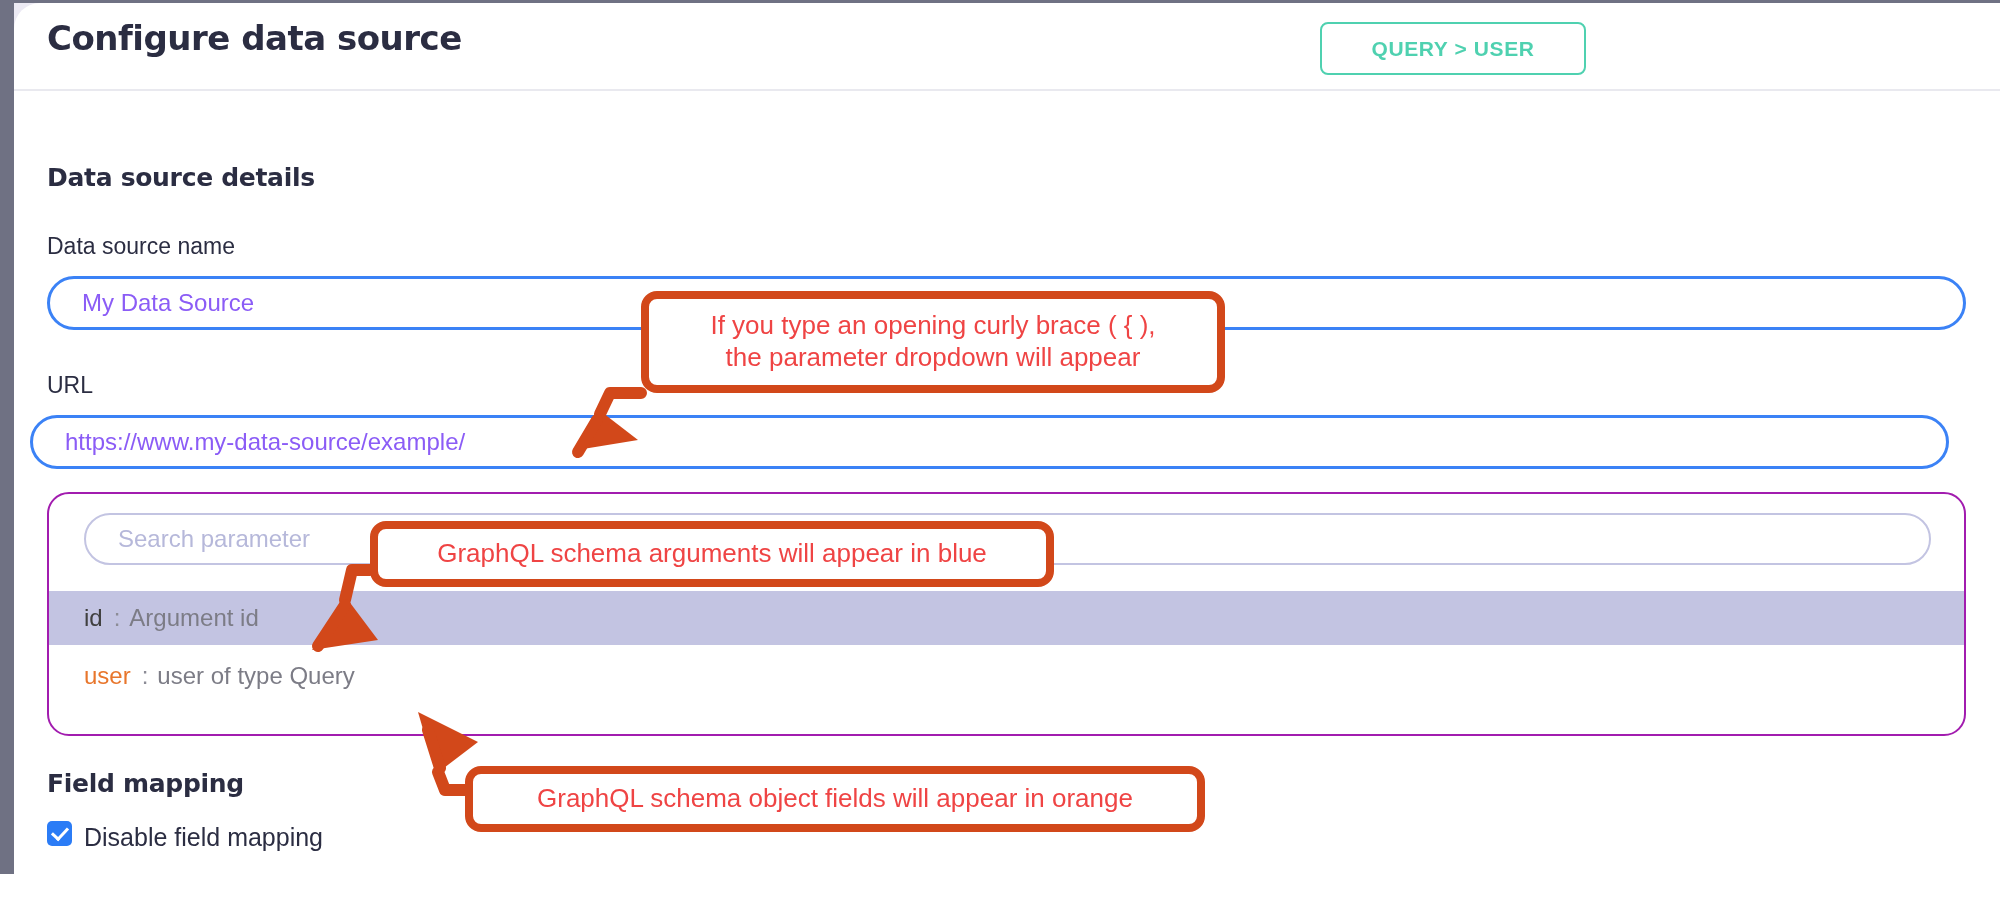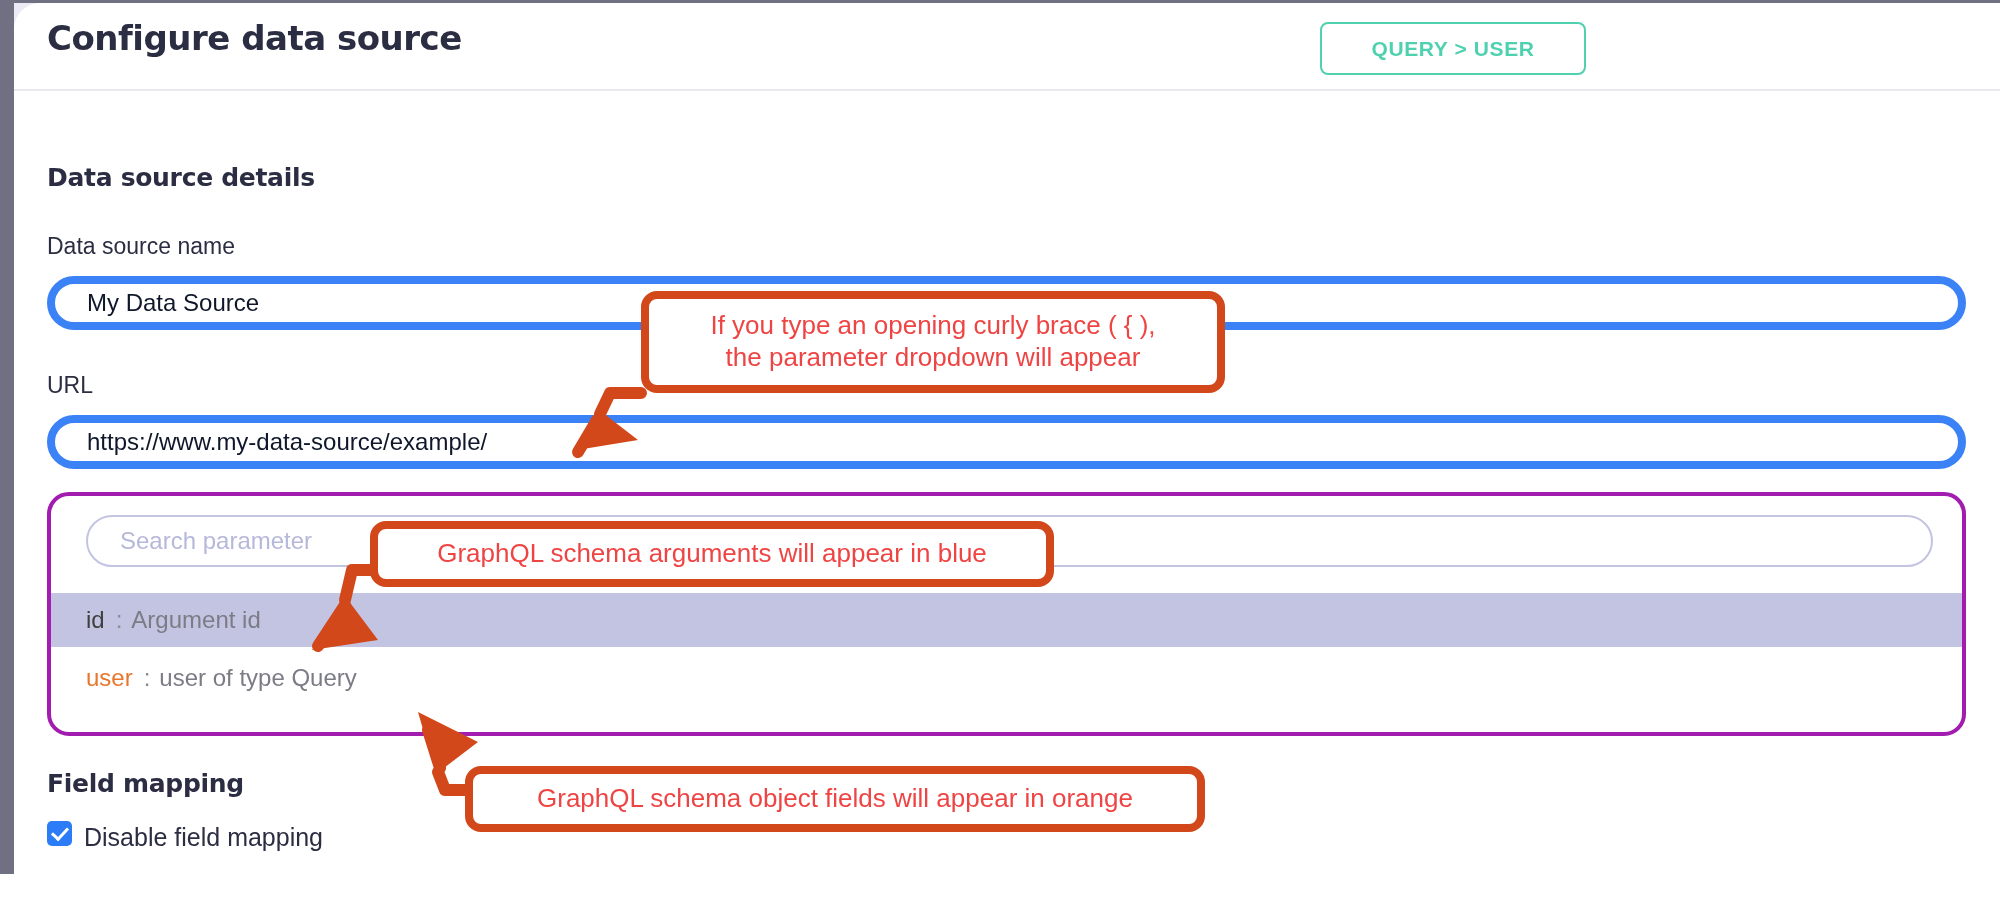--- a/index.html
+++ b/index.html
@@ -95,46 +95,46 @@
     font-size: 23px;
     color: #2b2d42;
     white-space: nowrap;
   }
   #data-source-name-label { left: 33px; top: 230px; }
   #url-label              { left: 33px; top: 369px; }
 
   .text-input {
     position: absolute;
     box-sizing: border-box;
-    border: 8px solid #3b82f6;
+    border: 3px solid #3b82f6;
     border-radius: 30px;
     background: #ffffff;
     display: flex;
     align-items: center;
     padding-left: 32px;
     font-family: "Liberation Sans", sans-serif;
     font-size: 24px;
-    color: #0f172a;
+    color: #8b5cf6;
   }
   #data-source-name-input {
     left: 33px; top: 273px;
     width: 1919px; height: 54px;
   }
   #url-input {
-    left: 33px; top: 412px;
+    left: 16px; top: 412px;
     width: 1919px; height: 54px;
   }
 
   
   #parameter-dropdown-panel {
     position: absolute;
     left: 33px; top: 489px;
     width: 1919px; height: 244px;
     box-sizing: border-box;
-    border: 4px solid #a21caf;
+    border: 2px solid #a21caf;
     border-radius: 22px;
     background: #ffffff;
     overflow: hidden;
   }
   #search-parameter-input {
     position: absolute;
     left: 35px; top: 19px;
     width: 1847px; height: 52px;
     box-sizing: border-box;
     border: 2px solid #c3c4e2;

